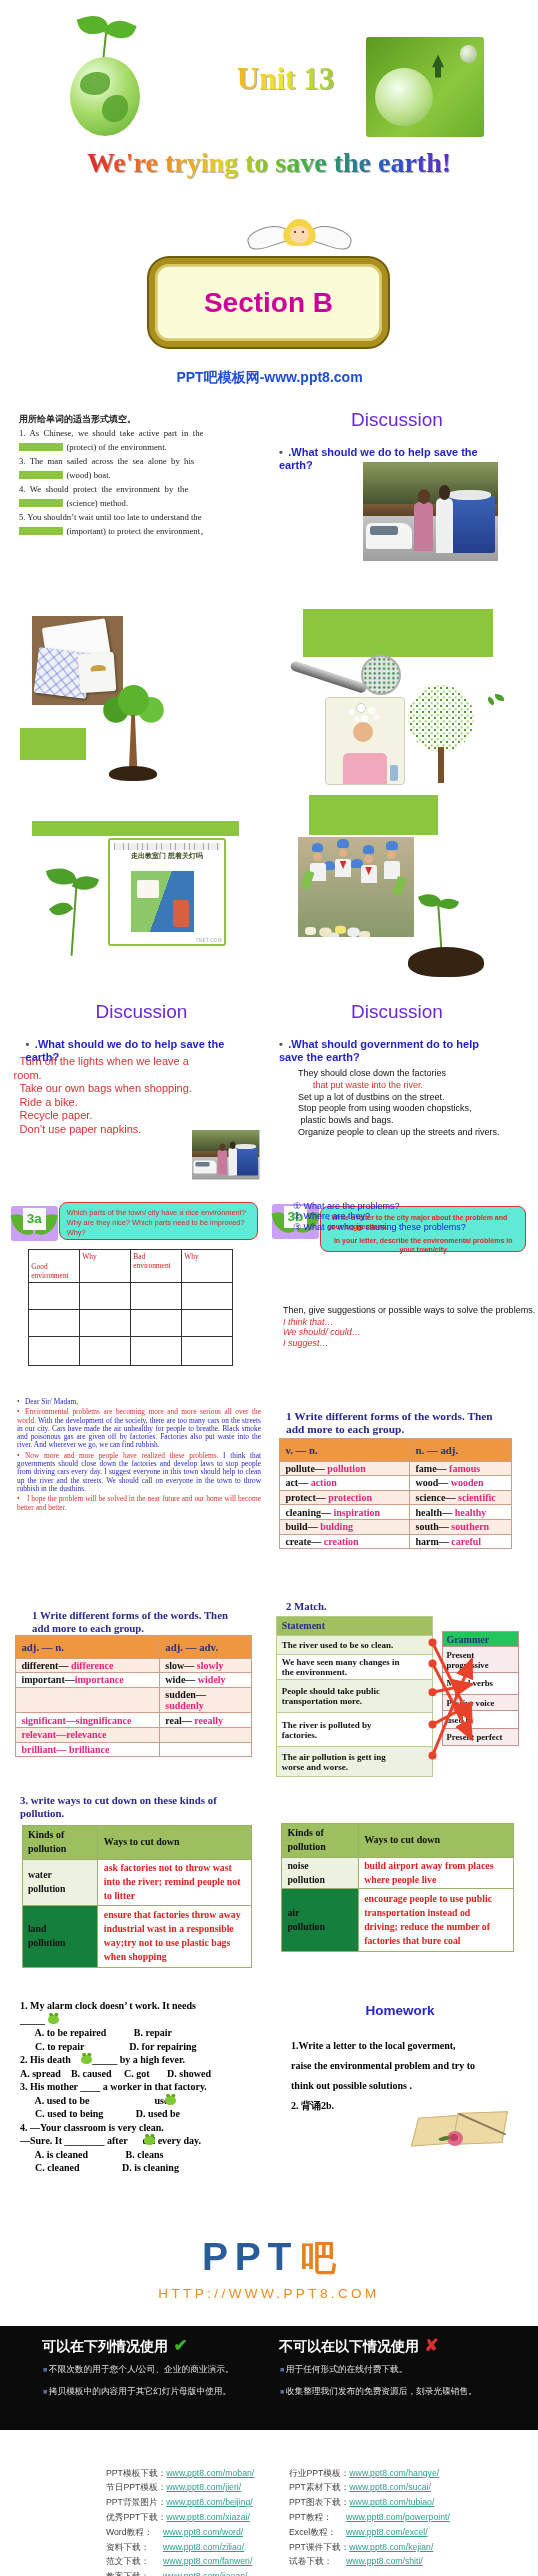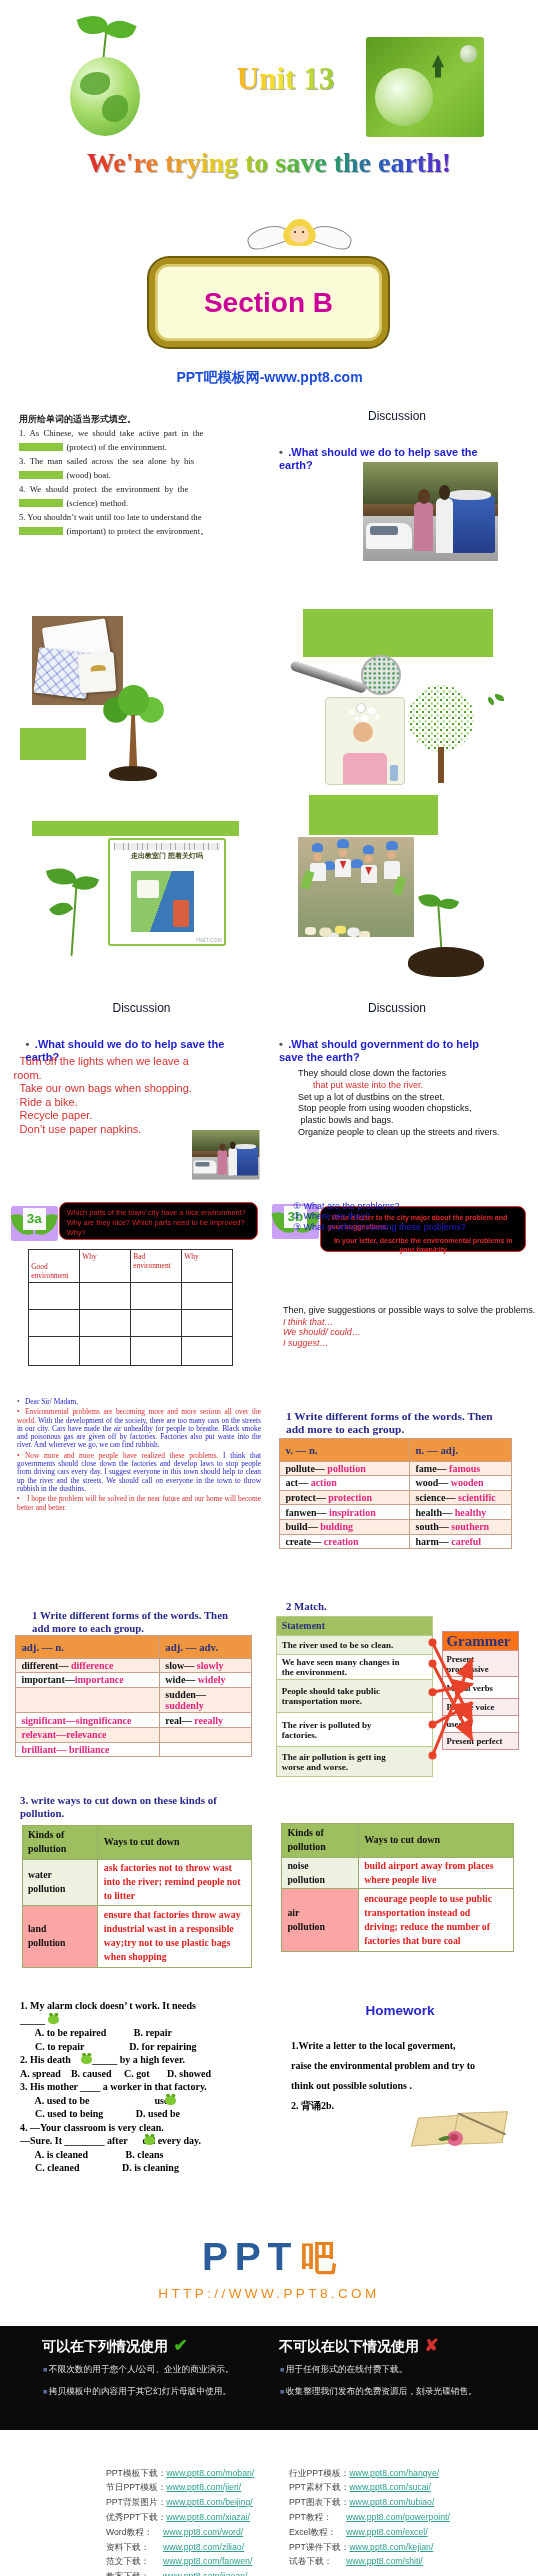--- a/index.html
+++ b/index.html
@@ -24,21 +24,21 @@
   .globe{border-radius:50%;background:radial-gradient(circle at 35% 30%,#f2ffe8,#a8dc6a 45%,#5fae2e)}
   .blob{position:absolute;background:#56a22c;opacity:.85;border-radius:60% 40% 55% 45%}
   .leaf{position:absolute;background:#58b22a;border-radius:0 70% 0 70%}
   .earthimg{background:linear-gradient(135deg,#5a9a1e,#8cc83e 60%,#6aae2a);border-radius:2.7px}
   .wing{position:absolute;width:39px;height:17.5px;background:#fafafa;border:1.3px solid #8a8a8a;border-radius:70% 90% 10% 60%}
   .sb-frame{background:#fbfbd8;border:6px solid #ab8f1d;border-radius:20px;
     box-shadow:0 0 0 2px #6e5c0c, inset 0 0 0 2.7px #d8c86a}
   .sb-text{color:#cc0099;font-weight:bold;font-size:28px}
 
   
-  .dtitle{font-size:12px;color:#0f172a}
+  .dtitle{font-size:19px;color:#6d28d9}
   .dq{color:#1e1ecf;font-weight:bold;font-size:11px;line-height:12.8px}
   .bdot{color:#555;margin-right:5.4px}
   .red{color:#d83030}
   .blue{color:#2626c8}
 
   .greenblock{background:#8cc63e}
   .blank{display:inline-block;width:44px;height:8.7px;background:#8cc63e;margin-right:3.4px;vertical-align:-1.3px}
   .fq{white-space:pre;font-size:8.7px;line-height:14px;color:#222}
   .fa{font-size:8.7px;line-height:14px;color:#222}
 
@@ -113,21 +113,21 @@
   .clutter{position:absolute;left:6%;bottom:2%;width:10.8px;height:8px;background:#f4f0d8;border-radius:40%;
      box-shadow:15px 1.3px 0 0.7px #eee8c8,30px -1.3px 0 0 #f8e470,43px 1.3px 0 0.7px #efefef,23px 5.4px 0 0 #e8e8e8,54px 4px 0 0 #f0e8d0}
 
   
   .badge{background:#c9a0f5;border-radius:2.7px}
   .badge .leafL,.badge .leafR{position:absolute;width:17.5px;height:23px;background:#5cb32e;border-radius:0 80% 0 80%;top:6.7px}
   .badge .leafL{left:2px;transform:rotate(-14deg)}
   .badge .leafR{right:2px;transform:rotate(14deg) scaleX(-1)}
   .badge .tag{position:absolute;left:12px;top:2px;width:23px;height:21.5px;background:#fafafa;border-radius:0;
      display:flex;align-items:center;justify-content:center;font-weight:bold;font-size:13.5px;color:#3fae2a}
-  .bubble{border:1.3px solid #e03030;border-radius:8px;background:#000000;color:#e02828}
+  .bubble{border:1.3px solid #e03030;border-radius:8px;background:#5eead4;color:#e02828}
 
   
   .t3a{border-collapse:collapse;width:100%;table-layout:fixed}
   .t3a td{border:0.7px solid #333;height:22px;vertical-align:top;
      font-family:"Liberation Serif",serif;color:#cc2020;font-size:7.4px;padding:2px 2.7px}
 
   
   .wft{border-collapse:collapse;width:100%;table-layout:fixed;font-family:"Liberation Serif",serif;font-weight:bold}
   .wft td{border:0.7px solid #c8a08a;padding:1.3px 5.4px;font-size:10px}
   .wft .hd td{background:#ef9640;color:#28327c;height:19px;font-size:10.8px}
@@ -138,30 +138,30 @@
   .wft .ans{color:#e0267a}
   .ttl{color:#28288c;font-weight:bold;font-size:11.4px;line-height:12.8px;font-family:"Liberation Serif",serif}
 
   
   .stmt{border-collapse:collapse;width:100%;table-layout:fixed;font-family:"Liberation Serif",serif;font-weight:bold}
   .stmt td{border:0.7px solid #b8cc8c;font-size:9px;color:#111;padding:1.3px 4.7px;vertical-align:middle}
   .stmt .hd td{background:#a2bf62;color:#28327c;font-size:10px}
   .stmt tr:nth-child(even) td{background:#edf2e0}
   .gram{border-collapse:collapse;width:100%;table-layout:fixed;font-family:"Liberation Serif",serif;font-weight:bold}
   .gram td{border:0.7px solid #c89090;font-size:8.7px;color:#111;padding:0.7px 3.4px}
-  .gram .hd td{background:#f97316;color:#28327c;font-size:15px}
+  .gram .hd td{background:#22c55e;color:#28327c;font-size:10px}
   .gram tr:nth-child(even) td{background:#f8ecec}
 
   
   .cut{border-collapse:collapse;width:100%;table-layout:fixed;font-family:"Liberation Serif",serif;font-weight:bold}
   .cut td{border:0.7px solid #9ab06a;font-size:9.8px;line-height:14px;padding:1.3px 5.4px;vertical-align:middle}
   .cut .hd td{background:#9ebf5f;color:#111;font-size:10px}
   .cut .k{color:#111;background:#edf2e0}
   .cut .v{color:#e02020}
-  .cut tr:last-child .k{background:#fca5a5}
+  .cut tr:last-child .k{background:#15803d}
 
   .ex{font-family:"Liberation Serif",serif;font-weight:bold;font-size:10px;line-height:13.5px;color:#000;white-space:pre}
   .frog{position:absolute;width:11.4px;height:9.4px;background:#7ec832;border-radius:50% 50% 45% 45%}
   .frog:before{content:"";position:absolute;left:1.3px;top:-2px;width:3.4px;height:3.4px;background:#5aa418;border-radius:50%;
      box-shadow:5.4px 0 0 #5aa418}
 
   .hw-title{color:#2828c8;font-weight:bold;font-size:13.5px}
   .hw-body{font-family:"Liberation Serif",serif;font-weight:bold;font-size:10px;line-height:20px;color:#000}
 
   .parch{position:absolute;background:#ecd9a4;border:0.7px solid #c8b070;transform:skewX(-18deg) rotate(-4deg)}
@@ -454,21 +454,21 @@
         </tr>
     <tr>
       <td><span class="w">act—</span><span class="ans"> action</span></td>
       <td><span class="w">wood—</span><span class="ans"> wooden</span></td>
         </tr>
     <tr>
       <td><span class="w">protect—</span><span class="ans"> protection</span></td>
       <td><span class="w">science—</span><span class="ans"> scientific</span></td>
         </tr>
     <tr>
-      <td><span class="w">fanwen—</span><span class="ans"> inspiration</span></td>
+      <td><span class="w">cleaning—</span><span class="ans"> inspiration</span></td>
       <td><span class="w">health—</span><span class="ans"> healthy</span></td>
         </tr>
     <tr>
       <td><span class="w">build—</span><span class="ans"> bulding</span></td>
       <td><span class="w">south—</span><span class="ans"> southern</span></td>
         </tr>
     <tr>
       <td><span class="w">create—</span><span class="ans"> creation</span></td>
       <td><span class="w">harm—</span><span class="ans"> careful</span></td>
         </tr>

